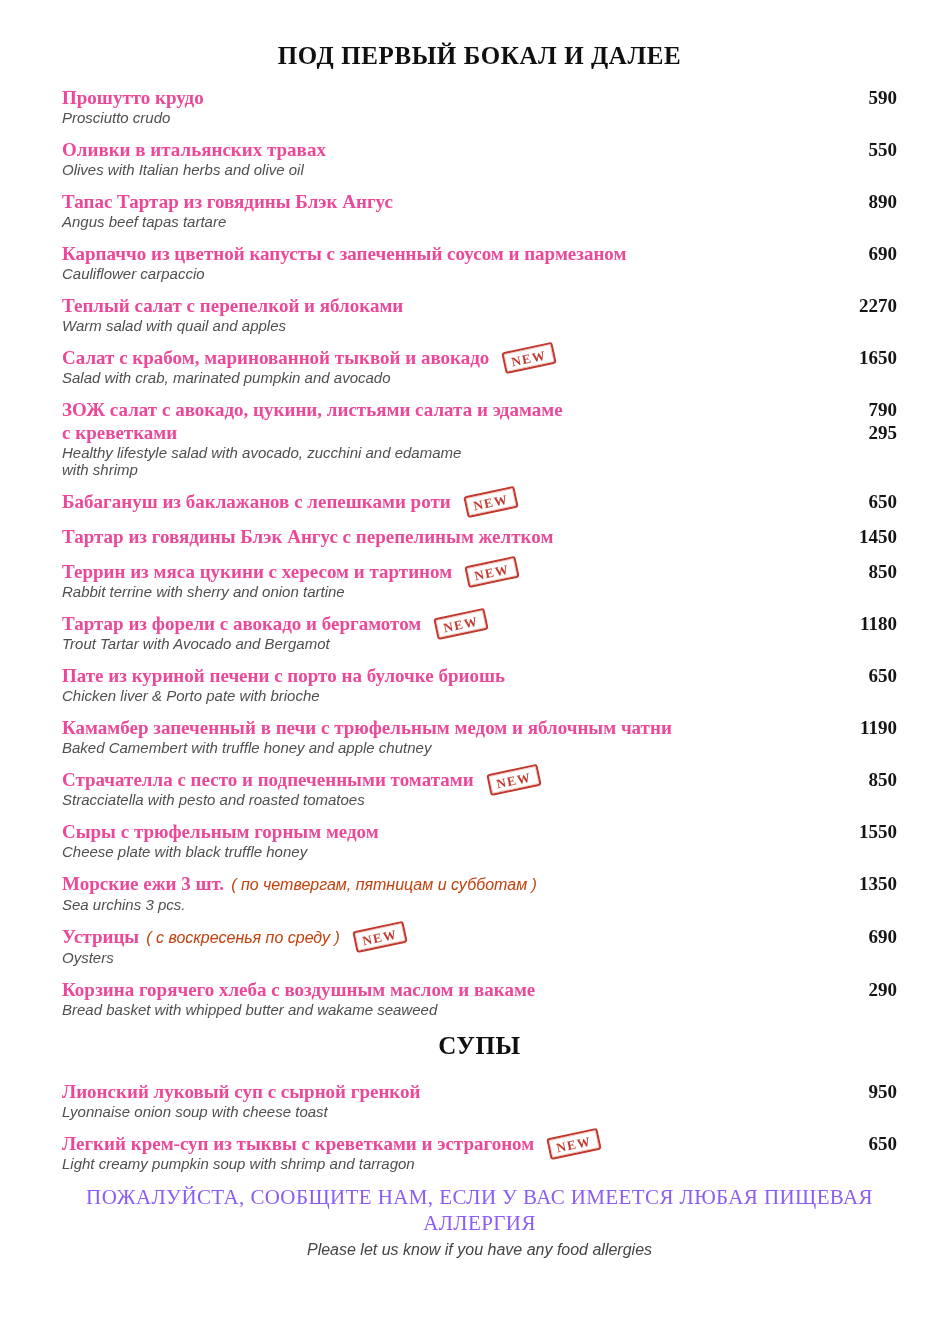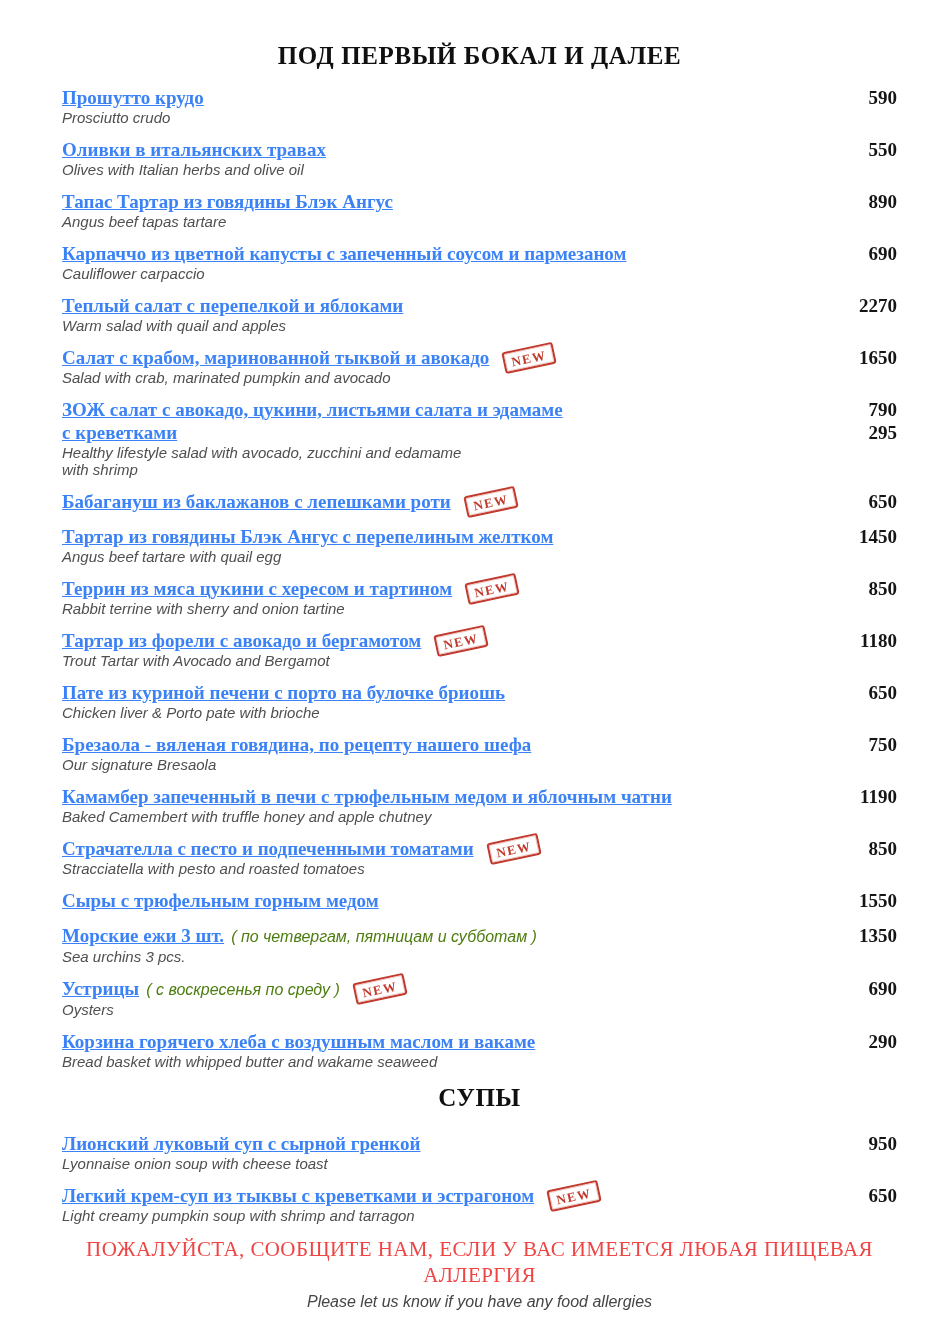--- a/index.html
+++ b/index.html
@@ -27,27 +27,26 @@
   .menu-item {
     display: flex;
     justify-content: space-between;
     align-items: flex-start;
     margin-bottom: 12px;
   }
   .item-main { flex: 1 1 auto; min-width: 0; }
   .name-row { display: block; }
   .name {
     font: bold 19px/23px "Liberation Serif", serif;
-    color: #3b82f6;
+    color: #ec4899;
     white-space: pre-line;
-    text-decoration: underline;
   }
   .note {
     font: italic 16px/23px "Liberation Sans", sans-serif;
-    color: #4d7c0f;
+    color: #c2410c;
     margin-left: 7px;
     text-align: right;
   }
   .desc {
     font: italic 15px/17px "Liberation Sans", sans-serif;
     color: #4f4f4f;
     white-space: pre-line;
   }
   .price {
     flex: 0 0 auto;
@@ -71,21 +70,21 @@
     padding: 3px 6px 2px 6px;
     margin-left: 14px;
     vertical-align: 1px;
     box-shadow: inset 0 0 0 1px rgba(193, 58, 45, .28);
   }
 
   .footer { text-align: center; margin-top: 6px; }
   .footer-ru {
     font: 21px/26px "Liberation Serif", serif;
     letter-spacing: .4px;
-    color: #ef4444;
+    color: #8b5cf6;
   }
   .footer-en {
     font: italic 16px/22px "Liberation Sans", sans-serif;
     color: #454545;
     margin-top: 3px;
   }
 </style>
 </head>
 <body>
 
@@ -156,21 +155,20 @@
   <div class="menu-item">
     <div class="item-main">
       <div class="name-row"><span class="name">Бабагануш из баклажанов с лепешками роти</span><span class="new-stamp">NEW</span></div>
     </div>
     <div class="price">650</div>
   </div>
 
   <div class="menu-item">
     <div class="item-main">
       <div class="name-row"><span class="name">Тартар из говядины Блэк Ангус с перепелиным желтком</span></div>
-      <div class="desc">Angus beef tartare with quail egg</div>
     </div>
     <div class="price">1450</div>
   </div>
 
   <div class="menu-item">
     <div class="item-main">
       <div class="name-row"><span class="name">Террин из мяса цукини с хересом и тартином</span><span class="new-stamp">NEW</span></div>
       <div class="desc">Rabbit terrine with sherry and onion tartine</div>
     </div>
     <div class="price">850</div>
@@ -185,47 +183,41 @@
   </div>
 
   <div class="menu-item">
     <div class="item-main">
       <div class="name-row"><span class="name">Пате из куриной печени с порто на булочке бриошь</span></div>
       <div class="desc">Chicken liver &amp; Porto pate with brioche</div>
     </div>
     <div class="price">650</div>
   </div>
 
-  <div class="menu-item">
-    <div class="item-main">
-      <div class="name-row"><span class="name">Брезаола - вяленая говядина, по рецепту нашего шефа</span></div>
-      <div class="desc">Our signature Bresaola</div>
-    </div>
-    <div class="price">750</div>
-  </div>
 
   <div class="menu-item">
     <div class="item-main">
       <div class="name-row"><span class="name">Камамбер запеченный в печи с трюфельным медом и яблочным чатни</span></div>
       <div class="desc">Baked Camembert with truffle honey and apple chutney</div>
     </div>
     <div class="price">1190</div>
   </div>
 
   <div class="menu-item">
     <div class="item-main">
       <div class="name-row"><span class="name">Страчателла с песто и подпеченными томатами</span><span class="new-stamp">NEW</span></div>
       <div class="desc">Stracciatella with pesto and roasted tomatoes</div>
     </div>
     <div class="price">850</div>
   </div>
 
   <div class="menu-item">
     <div class="item-main">
       <div class="name-row"><span class="name">Сыры с трюфельным горным медом</span></div>
+      <div class="desc">Cheese plate with black truffle honey</div>
     </div>
     <div class="price">1550</div>
   </div>
 
   <div class="menu-item">
     <div class="item-main">
       <div class="name-row"><span class="name">Морские ежи 3 шт.</span><span class="note">( по четвергам, пятницам и субботам )</span></div>
       <div class="desc">Sea urchins 3 pcs.</div>
     </div>
     <div class="price">1350</div>

